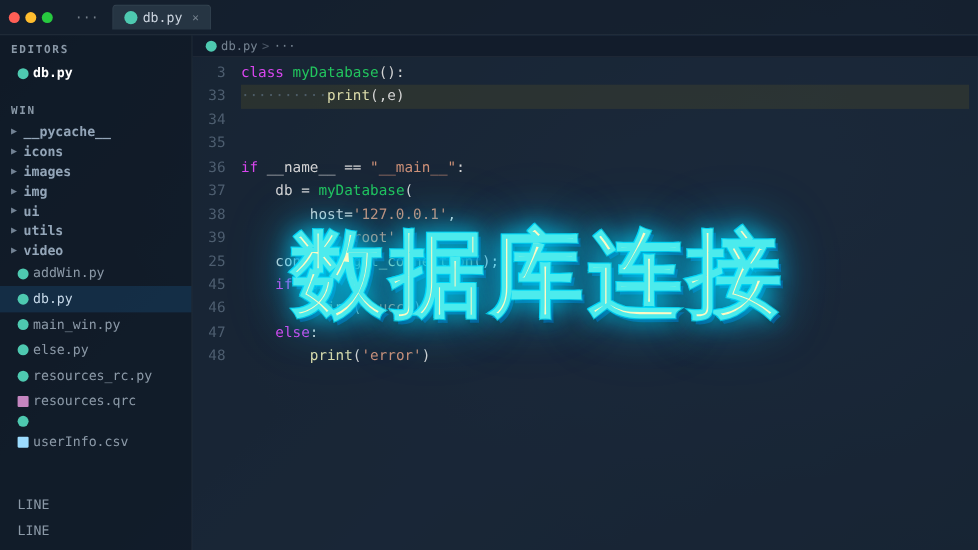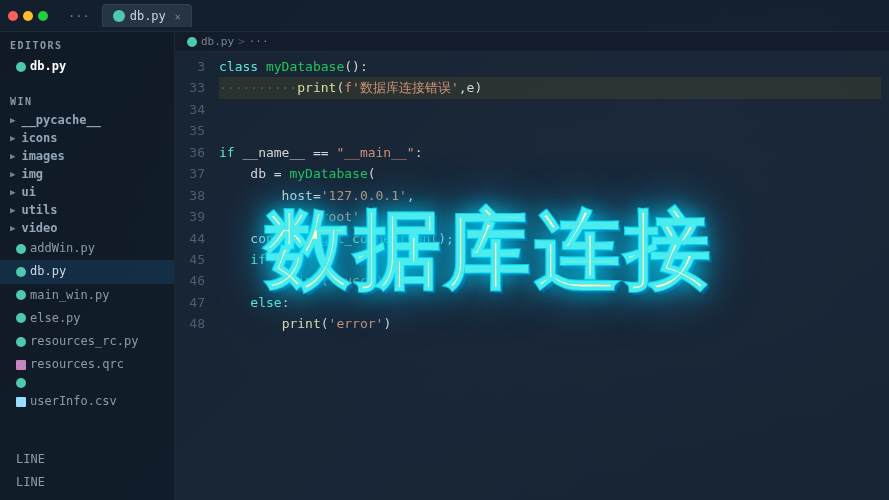--- a/index.html
+++ b/index.html
@@ -225,21 +225,21 @@
       display: flex;
       align-items: baseline;
       white-space: pre;
     }
 
     .code-line.highlighted {
       background: rgba(255, 200, 0, 0.08);
     }
 
     
-    .kw { color: #5eead4; }
+    .kw { color: #d946ef; }
     .fn { color: #dcdcaa; }
     .cn { color: #22c55e; }
     .str { color: #ce9178; }
     .plain { color: #d4d4d4; }
     .dots { color: rgba(100,120,140,0.6); }
 
     
     .big-title-overlay {
       position: absolute;
       top: 50%;
@@ -420,35 +420,35 @@
       <div class="code-content">
         <div class="line-numbers">
           <div>3</div>
           <div>33</div>
           <div>34</div>
           <div>35</div>
           <div>36</div>
           <div>37</div>
           <div>38</div>
           <div>39</div>
-          <div>44</div>
+          <div>25</div>
           <div>45</div>
           <div>46</div>
           <div>47</div>
           <div>48</div>
         </div>
 
         <div class="code-lines">
 
           <div class="code-line">
             <span class="kw">class </span><span class="cn">myDatabase</span><span class="plain">():</span>
           </div>
 
           <div class="code-line highlighted">
-            <span class="dots">··········</span><span class="fn">print</span><span class="plain">(</span><span class="str">f'数据库连接错误'</span><span class="plain">,e)</span>
+            <span class="dots">··········</span><span class="fn">print</span><span class="plain">(</span><span class="plain">,e)</span>
           </div>
 
           <div class="code-line"><span class="plain"> </span></div>
 
           <div class="code-line"><span class="plain"> </span></div>
 
           <div class="code-line">
             <span class="kw">if </span><span class="plain">__name__ == </span><span class="str">"__main__"</span><span class="plain">:</span>
           </div>
 

